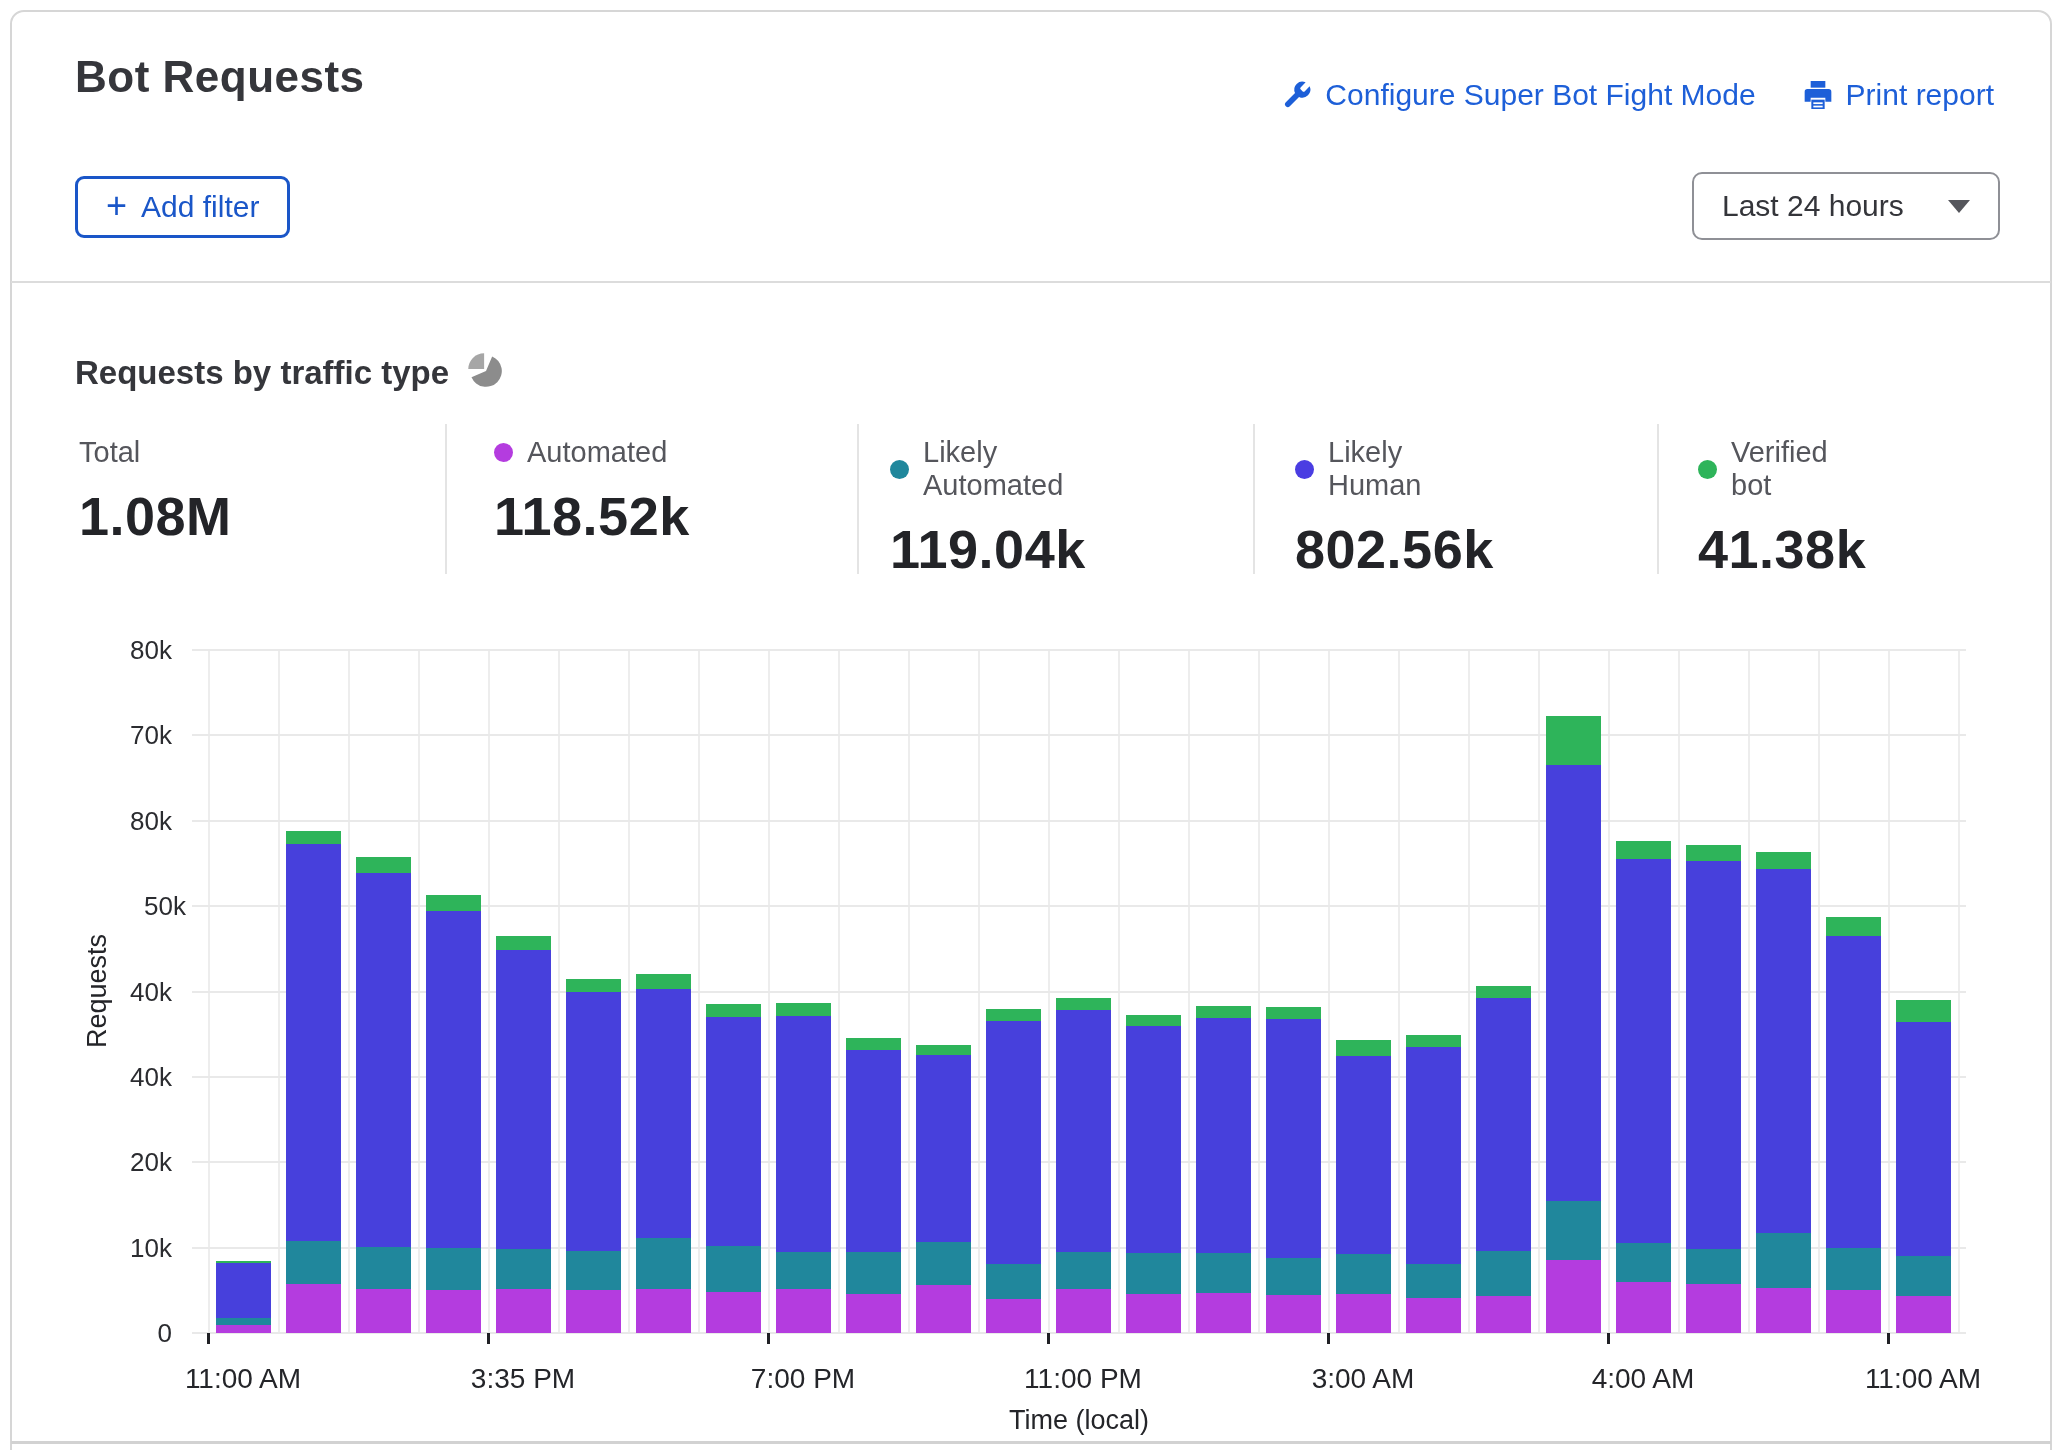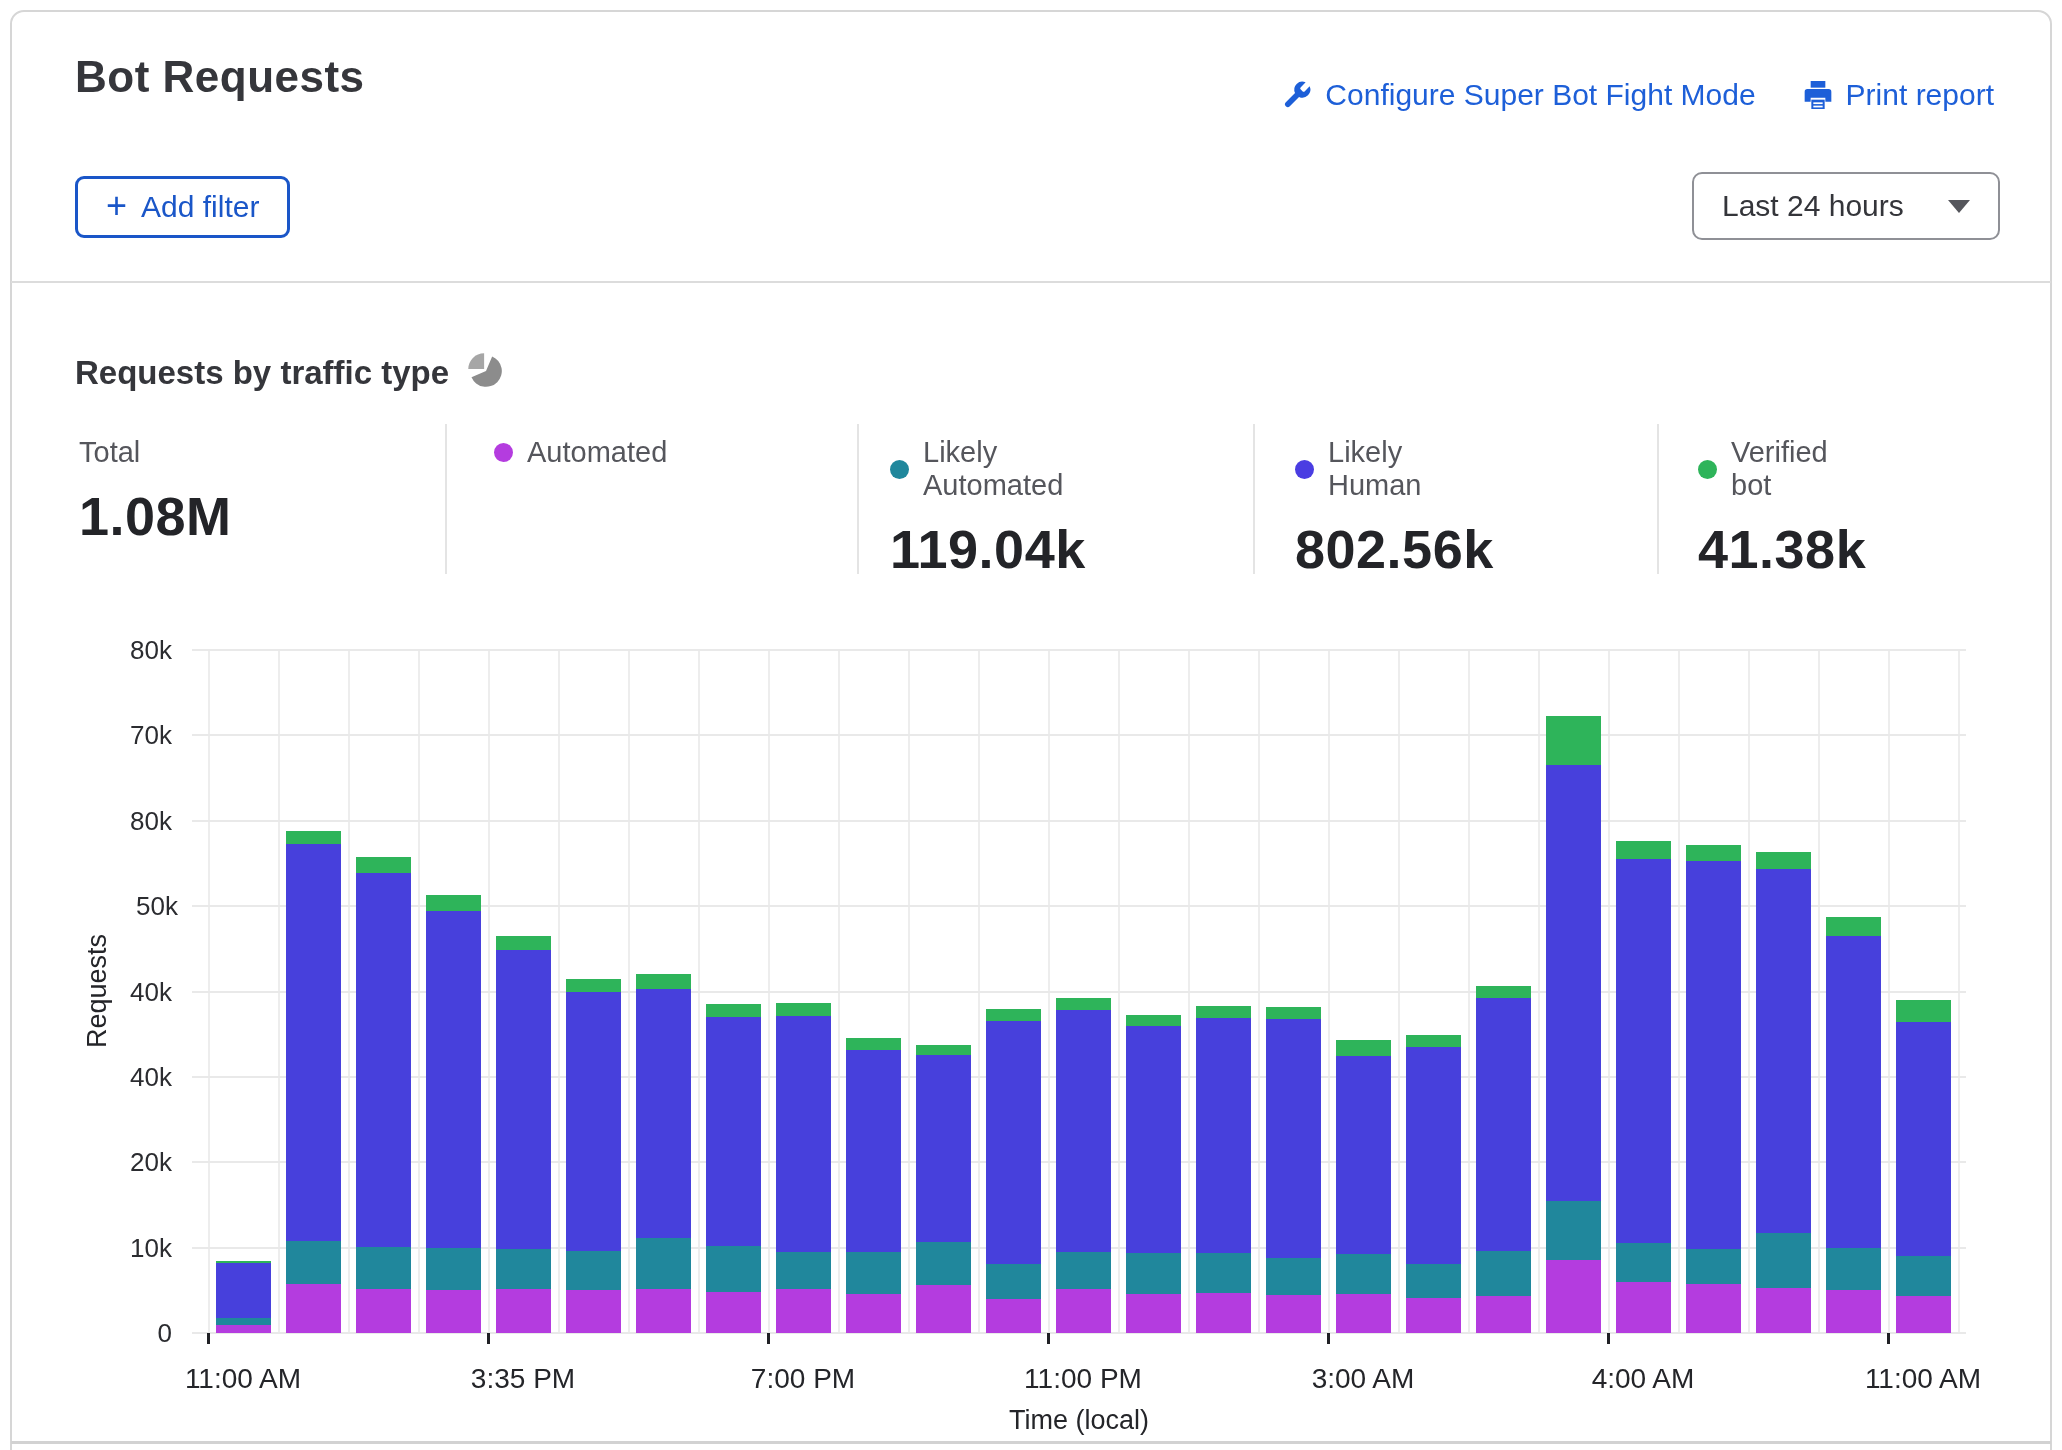--- a/index.html
+++ b/index.html
@@ -109,20 +109,21 @@
           <span>Total</span>
         </div>
       <div class="stat-value">1.08M</div>
     </div>
     <div class="stat-divider" style="left:445px"></div>
     <div class="stat" style="left:494px">
       <div class="stat-label-row">
         <span class="stat-dot" style="background: rgb(180, 60, 223);"></span>
         <span>Automated</span>
       </div>
+      <div class="stat-value">118.52k</div>
     </div>
     <div class="stat-divider" style="left:857px"></div>
     <div class="stat" style="left:890px">
       <div class="stat-label-row">
         <span class="stat-dot" style="background: rgb(32, 135, 156);"></span>
         <span>Likely Automated</span>
       </div>
       <div class="stat-value">119.04k</div>
     </div>
     <div class="stat-divider" style="left:1253px"></div>
@@ -176,21 +177,21 @@
       <div class="ytick-label" style="left: 42px; top: 1317px;">0</div>
       <div class="gridline-h" style="left: 192px; top: 1246.62px; width: 1774px;"></div>
       <div class="ytick-label" style="left: 42px; top: 1231.62px;">10k</div>
       <div class="gridline-h" style="left: 192px; top: 1161.25px; width: 1774px;"></div>
       <div class="ytick-label" style="left: 42px; top: 1146.25px;">20k</div>
       <div class="gridline-h" style="left: 192px; top: 1075.88px; width: 1774px;"></div>
       <div class="ytick-label" style="left: 42px; top: 1060.88px;">40k</div>
       <div class="gridline-h" style="left: 192px; top: 990.5px; width: 1774px;"></div>
       <div class="ytick-label" style="left: 42px; top: 975.5px;">40k</div>
       <div class="gridline-h" style="left: 192px; top: 905.125px; width: 1774px;"></div>
-      <div class="ytick-label" style="left: 48px; top: 890.125px;">50k</div>
+      <div class="ytick-label" style="left: 56px; top: 890.125px;">50k</div>
       <div class="gridline-h" style="left: 192px; top: 819.75px; width: 1774px;"></div>
       <div class="ytick-label" style="left: 42px; top: 804.75px;">80k</div>
       <div class="gridline-h" style="left: 192px; top: 734.375px; width: 1774px;"></div>
       <div class="ytick-label" style="left: 42px; top: 719.375px;">70k</div>
       <div class="gridline-h" style="left: 192px; top: 649px; width: 1774px;"></div>
       <div class="ytick-label" style="left: 42px; top: 634px;">80k</div>
       <div class="bar-seg" title="11:00 AM — Automated: 900" style="left: 215.5px; width: 55px; top: 1325.32px; height: 7.68375px; background: rgb(180, 60, 223);"></div>
       <div class="bar-seg" title="11:00 AM — Likely Automated: 800" style="left: 215.5px; width: 55px; top: 1318.49px; height: 6.83px; background: rgb(32, 135, 156);"></div>
       <div class="bar-seg" title="11:00 AM — Likely Human: 6500" style="left: 215.5px; width: 55px; top: 1262.99px; height: 55.4937px; background: rgb(71, 64, 220);"></div>
       <div class="bar-seg" title="11:00 AM — Verified bot: 250" style="left: 215.5px; width: 55px; top: 1260.86px; height: 2.13437px; background: rgb(46, 180, 90);"></div>

